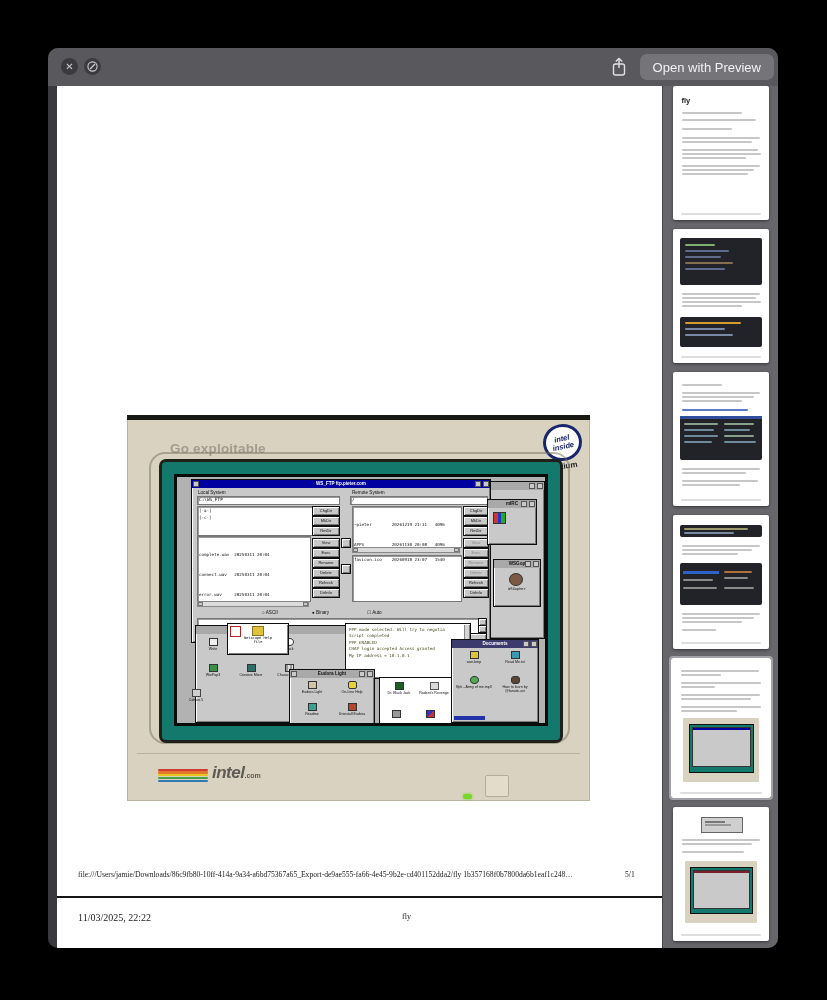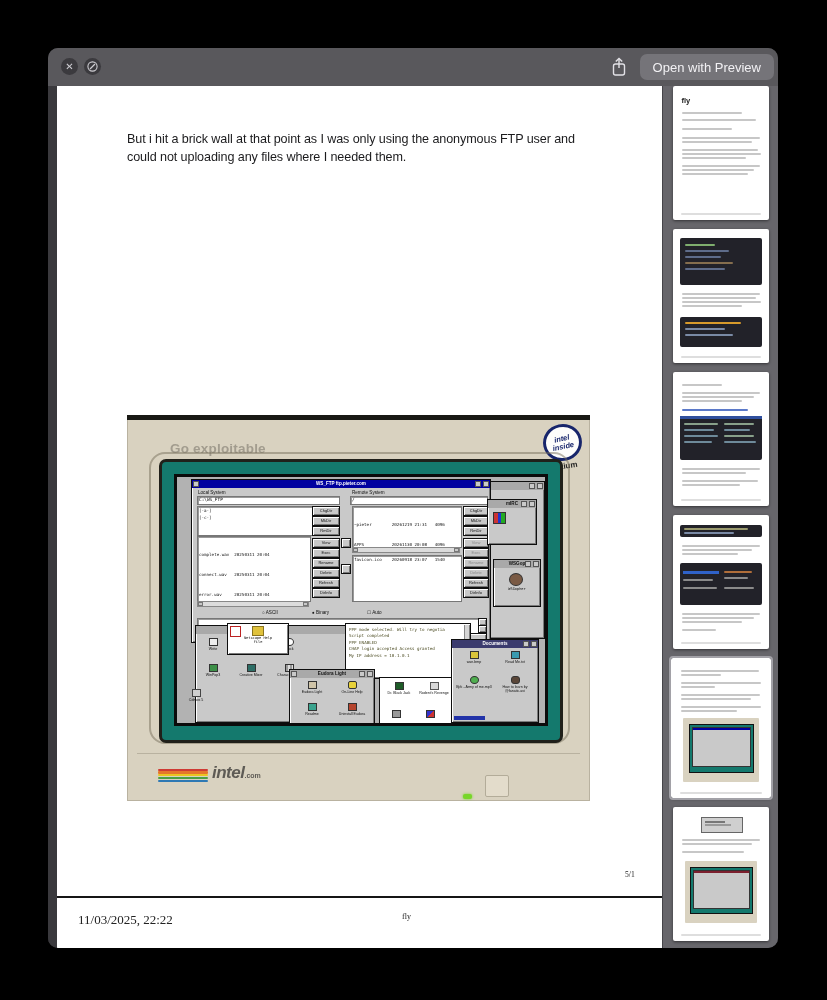--- a/index.html
+++ b/index.html
@@ -25,21 +25,21 @@
 
   
   .paragraphs{position:absolute;left:70px;top:44px;width:468px;color:#1b1b1d;
     font-size:12.6px;line-height:18.4px;letter-spacing:-0.1px;}
   .paragraphs p{margin:0 0 30.5px 0;}
   .pdf-footer-url{position:absolute;left:21px;top:784px;font-family:"Liberation Serif",serif;
     font-size:7.6px;color:#222;}
   .pdf-footer-page{position:absolute;left:568px;top:784px;font-family:"Liberation Serif",serif;
     font-size:7.6px;color:#222;}
   .page-divider{position:absolute;left:0;top:810px;width:605px;height:2px;background:#151515;}
-  .next-date{position:absolute;left:21px;top:826px;font-family:"Liberation Serif",serif;font-size:13px;color:#222;}
+  .next-date{position:absolute;left:21px;top:826px;font-family:"Liberation Serif",serif;font-size:10px;color:#222;}
   .next-title{position:absolute;left:345px;top:826px;font-family:"Liberation Serif",serif;font-size:8px;color:#222;}
 
   
   .figure{position:absolute;left:70px;top:329px;width:463px;height:386px;background:#d9d2c0;overflow:hidden;
     box-shadow:inset 0 0 0 1px #b9b2a0;}
   .fig-topband{position:absolute;left:0;top:0;width:463px;height:5px;background:#191914;}
   .go-fullscreen{position:absolute;left:43px;top:26px;font-size:13.5px;font-weight:bold;color:#a29c8e;letter-spacing:.2px;}
   .intel{position:absolute;right:5px;top:9px;width:46px;text-align:center;}
   .intel-circle{width:33px;height:31px;margin:0 auto;border:3px solid #17256b;border-radius:50%;background:#fdfdfb;
     color:#17256b;font-style:italic;font-weight:bold;font-size:7.5px;line-height:8px;display:flex;flex-direction:column;
@@ -124,21 +124,20 @@
         </svg>
       </div>
       <button class="open-with">Open with Preview</button>
     </div>
 
     <div class="content">
 
       <div class="page-area">
         <div class="pdf-page">
           <div class="paragraphs">
-            <p>But i hit a brick wall at that point as I was only using the anonymous FTP user and could not uploading any files where I needed them.</p>
           </div>
 
           <div class="figure">
             <div class="fig-topband"></div>
             <div class="go-fullscreen">Go exploitable</div>
             <div class="intel">
               <div class="intel-circle">
                 <span>intel</span>
                 <span>inside</span>
               </div>
@@ -379,20 +378,21 @@
                 <div style="background:#2f79b4;"></div>
               </div>
               <div>
                 <span class="brand">intel</span><span class="brand-tld">.com</span>
               </div>
             </div>
             <div class="led"></div>
             <div class="crt-btn"></div>
           </div>
 
+          <div class="pdf-footer-url">file:///Users/jamie/Downloads/86c9fb80-10ff-414a-9a34-a6bd75367a65_Export-de9ae555-fa66-4e45-9b2e-cd401152dda2/fly 1b357168f0b7800da6b1eaf1c248…</div>
           <div class="pdf-footer-page">5/1</div>
           <div class="page-divider"></div>
           <div class="next-date">11/03/2025, 22:22</div>
           <div class="next-title">fly</div>
         </div>
       </div>
 
       <div class="sidebar">
 
         <div class="thumb">

